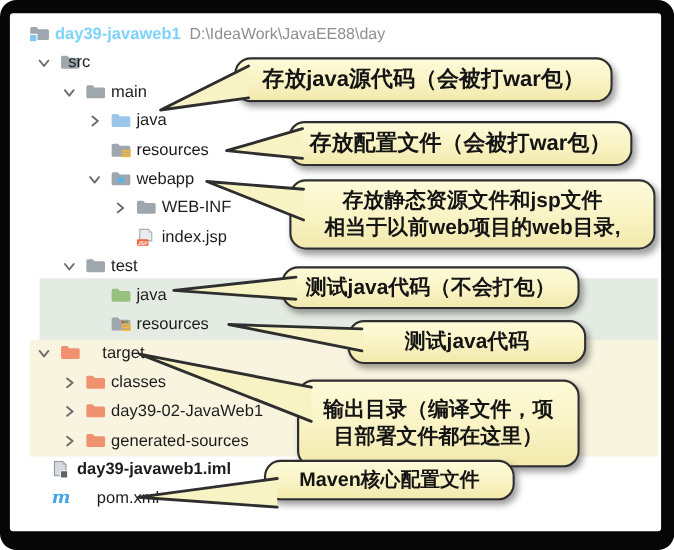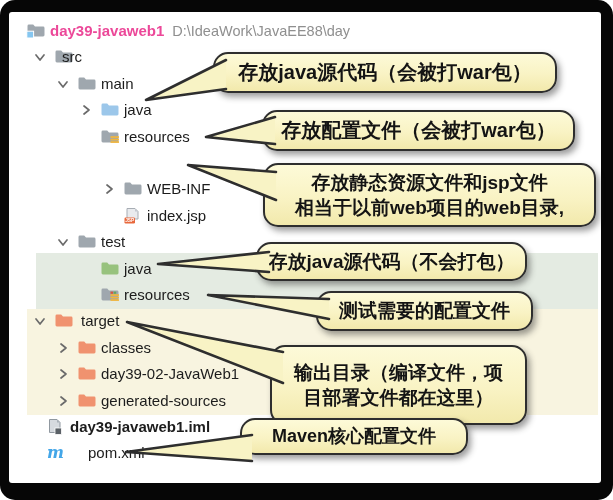--- a/index.html
+++ b/index.html
@@ -16,21 +16,21 @@
   .band-green{left:36px;top:253px;width:562px;height:56px;background:#e4ebe2;}
   .band-cream{left:27px;top:309px;width:571px;height:106px;background:#f8f4e0;}
   .tree{position:absolute;left:0;top:0;width:613px;height:500px;z-index:2;}
   .row{position:absolute;left:0;width:598px;height:26px;}
   .row .chev{position:absolute;top:6px;width:14px;height:14px;}
   .row .ficon{position:absolute;top:4px;width:20px;height:18px;}
   .row .lbl{
     position:absolute;top:0;height:26px;line-height:26px;white-space:nowrap;
     font-size:15px;color:#1c1c1c;
   }
-  .row .lbl b{font-weight:bold;color:#ec4899;}
+  .row .lbl b{font-weight:bold;color:#7dd3fc;}
   .row .pathsuffix{color:#8f8f8f;font-weight:normal;font-size:14.5px;margin-left:8px;}
   .callout{
     position:absolute;z-index:3;
     background:linear-gradient(180deg,#fdfad8 0%,#f9f3c4 55%,#f2e9ac 100%);
     border:2.6px solid #2e2e2e;border-radius:15px;
     box-shadow:3px 4px 6px rgba(40,40,40,.45);
     display:flex;flex-direction:column;align-items:center;justify-content:center;
     font-weight:bold;color:#141414;line-height:1.32;
     box-sizing:border-box;
   }
@@ -80,20 +80,30 @@
       </div>
       <div class="row" style="top: 123.6px;">
         <span class="ficon" style="left: 100px;"><svg width="20" height="17" viewBox="0 0 20 17">
             <path d="M1.5 4 Q1.5 2.6 2.9 2.6 L7.2 2.6 L9 4.6 L17.1 4.6 Q18.5 4.6 18.5 6 L18.5 13 Q18.5 14.4 17.1 14.4 L2.9 14.4 Q1.5 14.4 1.5 13 Z" fill="#9fa7ae"></path>
             <rect x="10.5" y="8.2" width="8.5" height="1.7" fill="#f2b63c"></rect>
             <rect x="10.5" y="10.7" width="8.5" height="1.7" fill="#f2b63c"></rect>
             <rect x="10.5" y="13.2" width="8.5" height="1.7" fill="#f2b63c"></rect>
           </svg></span>
         <span class="lbl" style="left: 124px;"><span>resources</span></span>
       </div>
+      <div class="row" style="top: 150px;">
+        <span class="chev" style="left: 79px;"><svg width="14" height="14" viewBox="0 0 14 14">
+            <polyline points="3,5 7,10 11,5" fill="none" stroke="#6b6b6b" stroke-width="1.7" stroke-linecap="round" stroke-linejoin="round"></polyline>
+          </svg></span>
+        <span class="ficon" style="left: 100px;"><svg width="20" height="17" viewBox="0 0 20 17">
+            <path d="M1.5 4 Q1.5 2.6 2.9 2.6 L7.2 2.6 L9 4.6 L17.1 4.6 Q18.5 4.6 18.5 6 L18.5 13 Q18.5 14.4 17.1 14.4 L2.9 14.4 Q1.5 14.4 1.5 13 Z" fill="#9fa7ae"></path>
+            <rect x="7" y="7" width="5.2" height="5.2" fill="#5fb0e6"></rect>
+          </svg></span>
+        <span class="lbl" style="left: 124px;"><span>webapp</span></span>
+      </div>
       <div class="row" style="top: 176.4px;">
         <span class="chev" style="left: 102px;"><svg width="14" height="14" viewBox="0 0 14 14">
             <polyline points="5,3 10,7 5,11" fill="none" stroke="#6b6b6b" stroke-width="1.7" stroke-linecap="round" stroke-linejoin="round"></polyline>
           </svg></span>
         <span class="ficon" style="left: 123px;"><svg width="20" height="17" viewBox="0 0 20 17">
             <path d="M1.5 4 Q1.5 2.6 2.9 2.6 L7.2 2.6 L9 4.6 L17.1 4.6 Q18.5 4.6 18.5 6 L18.5 13 Q18.5 14.4 17.1 14.4 L2.9 14.4 Q1.5 14.4 1.5 13 Z" fill="#9fa7ae"></path>
           </svg></span>
         <span class="lbl" style="left: 147px;"><span>WEB-INF</span></span>
       </div>
       <div class="row" style="top: 202.8px;">
@@ -131,21 +141,21 @@
           </svg></span>
         <span class="lbl" style="left: 124px;"><span>resources</span></span>
       </div>
       <div class="row" style="top: 308.4px;">
         <span class="chev" style="left: 33px;"><svg width="14" height="14" viewBox="0 0 14 14">
             <polyline points="3,5 7,10 11,5" fill="none" stroke="#6b6b6b" stroke-width="1.7" stroke-linecap="round" stroke-linejoin="round"></polyline>
           </svg></span>
         <span class="ficon" style="left: 54px;"><svg width="20" height="17" viewBox="0 0 20 17">
             <path d="M1.5 4 Q1.5 2.6 2.9 2.6 L7.2 2.6 L9 4.6 L17.1 4.6 Q18.5 4.6 18.5 6 L18.5 13 Q18.5 14.4 17.1 14.4 L2.9 14.4 Q1.5 14.4 1.5 13 Z" fill="#f0926f"></path>
           </svg></span>
-        <span class="lbl" style="left: 81px;"><span>target</span></span>
+        <span class="lbl" style="left: 93px;"><span>target</span></span>
       </div>
       <div class="row" style="top: 334.8px;">
         <span class="chev" style="left: 56px;"><svg width="14" height="14" viewBox="0 0 14 14">
             <polyline points="5,3 10,7 5,11" fill="none" stroke="#6b6b6b" stroke-width="1.7" stroke-linecap="round" stroke-linejoin="round"></polyline>
           </svg></span>
         <span class="ficon" style="left: 77px;"><svg width="20" height="17" viewBox="0 0 20 17">
             <path d="M1.5 4 Q1.5 2.6 2.9 2.6 L7.2 2.6 L9 4.6 L17.1 4.6 Q18.5 4.6 18.5 6 L18.5 13 Q18.5 14.4 17.1 14.4 L2.9 14.4 Q1.5 14.4 1.5 13 Z" fill="#f0926f"></path>
           </svg></span>
         <span class="lbl" style="left: 101px;"><span>classes</span></span>
       </div>
@@ -187,24 +197,24 @@
         <div>存放java源代码（会被打war包）</div>
       </div>
       <div class="callout" style="left: 262px; top: 110px; width: 313px; height: 41px; font-size: 20px;">
         <div>存放配置文件（会被打war包）</div>
       </div>
       <div class="callout" style="left: 263px; top: 163px; width: 333px; height: 64px; font-size: 19px;">
         <div>存放静态资源文件和jsp文件</div>
         <div>相当于以前web项目的web目录,</div>
       </div>
       <div class="callout" style="left: 256px; top: 242px; width: 271px; height: 39px; font-size: 19px;">
-        <div>存放java源代码（不会打包）</div>
+        <div>测试java代码（不会打包）</div>
       </div>
       <div class="callout" style="left: 316px; top: 291px; width: 217px; height: 40px; font-size: 19px;">
-        <div>测试需要的配置文件</div>
+        <div>测试java代码</div>
       </div>
       <div class="callout" style="left: 270px; top: 345px; width: 257px; height: 80px; font-size: 19px;">
         <div>输出目录（编译文件，项</div>
         <div>目部署文件都在这里）</div>
       </div>
       <div class="callout" style="left: 240px; top: 418px; width: 228px; height: 37px; font-size: 18px;">
         <div>Maven核心配置文件</div>
       </div>
     </div>
   <svg class="tails" id="tails" width="613" height="500" viewBox="0 0 613 500">

